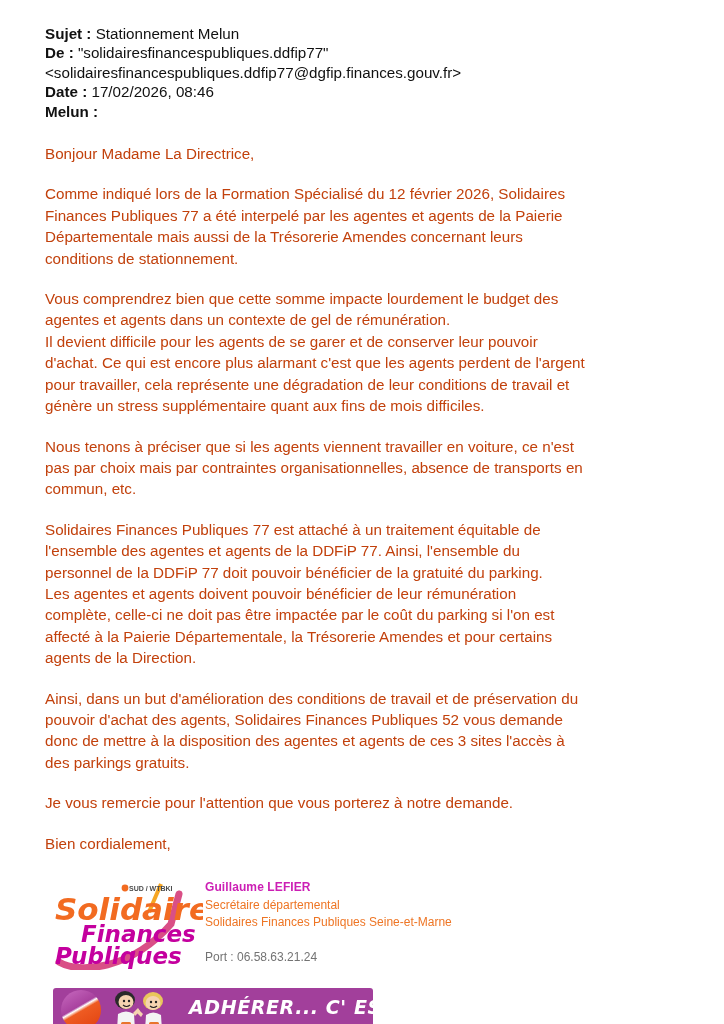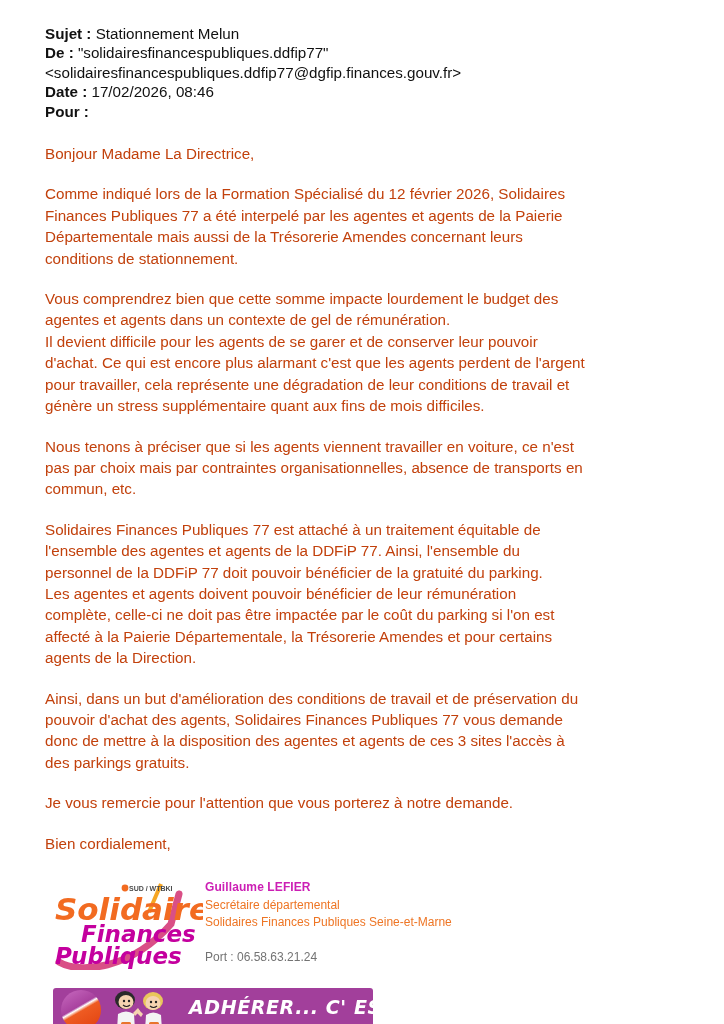--- a/index.html
+++ b/index.html
@@ -144,40 +144,40 @@
     <div class="row">
       <span class="lbl">De :</span>
       <span class="val">"solidairesfinancespubliques.ddfip77"</span>
     </div>
     <div class="addr-line">&lt;solidairesfinancespubliques.ddfip77@dgfip.finances.gouv.fr&gt;</div>
     <div class="row">
       <span class="lbl">Date :</span>
       <span class="val">17/02/2026, 08:46</span>
     </div>
     <div class="row">
-      <span class="lbl">Pour :</span>
+      <span class="lbl">Melun :</span>
       <span class="val"></span>
     </div>
   </div>
 
   <div class="body-area">
 
     <p class="para">Bonjour Madame La Directrice,</p>
 
     <p class="para">Comme indiqué lors de la Formation Spécialisé du 12 février 2026, Solidaires Finances Publiques 77 a été interpelé par les agentes et agents de la Paierie Départementale mais aussi de la Trésorerie Amendes concernant leurs conditions de stationnement.</p>
 
     <p class="para tight">Vous comprendrez bien que cette somme impacte lourdement le budget des agentes et agents dans un contexte de gel de rémunération.</p>
     <p class="para">Il devient difficile pour les agents de se garer et de conserver leur pouvoir d'achat. Ce qui est encore plus alarmant c'est que les agents perdent de l'argent pour travailler, cela représente une dégradation de leur conditions de travail et génère un stress supplémentaire quant aux fins de mois difficiles.</p>
 
     <p class="para">Nous tenons à préciser que si les agents viennent travailler en voiture, ce n'est pas par choix mais par contraintes organisationnelles, absence de transports en commun, etc.</p>
 
     <p class="para tight">Solidaires Finances Publiques 77 est attaché à un traitement équitable de l'ensemble des agentes et agents de la DDFiP 77. Ainsi, l'ensemble du personnel de la DDFiP 77 doit pouvoir bénéficier de la gratuité du parking.</p>
     <p class="para">Les agentes et agents doivent pouvoir bénéficier de leur rémunération complète, celle-ci ne doit pas être impactée par le coût du parking si l'on est affecté à la Paierie Départementale, la Trésorerie Amendes et pour certains agents de la Direction.</p>
 
-    <p class="para">Ainsi, dans un but d'amélioration des conditions de travail et de préservation du pouvoir d'achat des agents, Solidaires Finances Publiques 77 vous demande donc de mettre à la disposition des agentes et agents de ces 3 sites l'accès à des parkings gratuits.</p>
+    <p class="para">Ainsi, dans un but d'amélioration des conditions de travail et de préservation du pouvoir d'achat des agents, Solidaires Finances Publiques 52 vous demande donc de mettre à la disposition des agentes et agents de ces 3 sites l'accès à des parkings gratuits.</p>
 
     <p class="para">Je vous remercie pour l'attention que vous porterez à notre demande.</p>
 
     <p class="para">Bien cordialement,</p>
   </div>
 
   <div class="signature">
 
     <svg class="logo" viewBox="0 0 150 92" aria-hidden="true">
 

